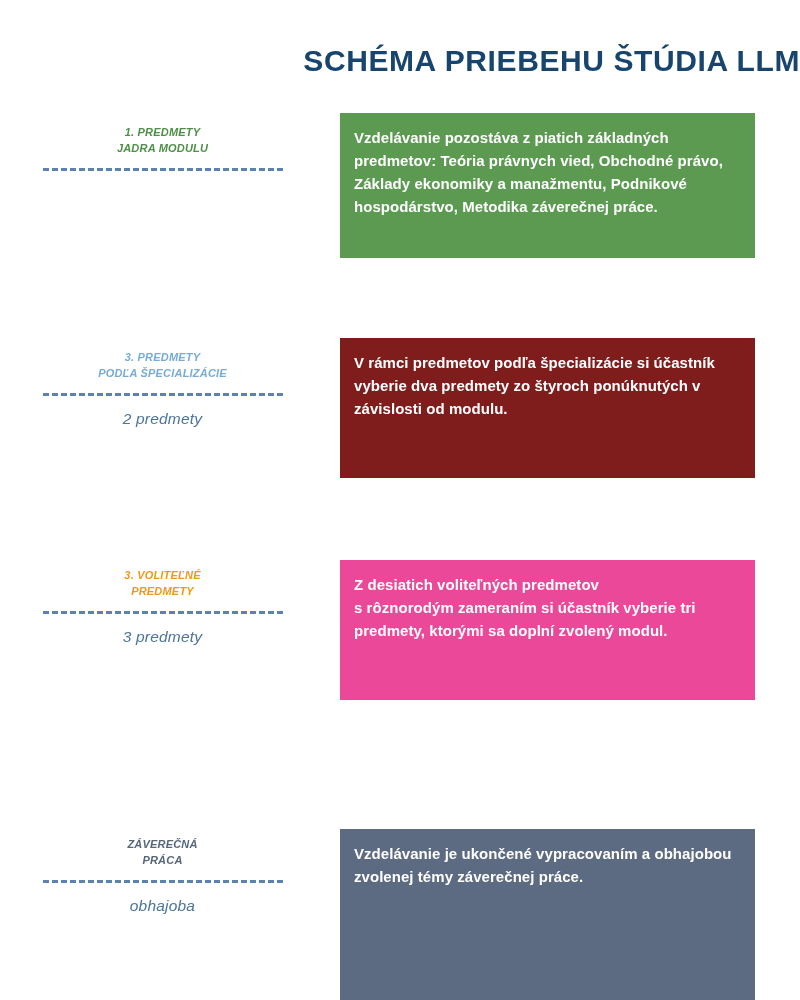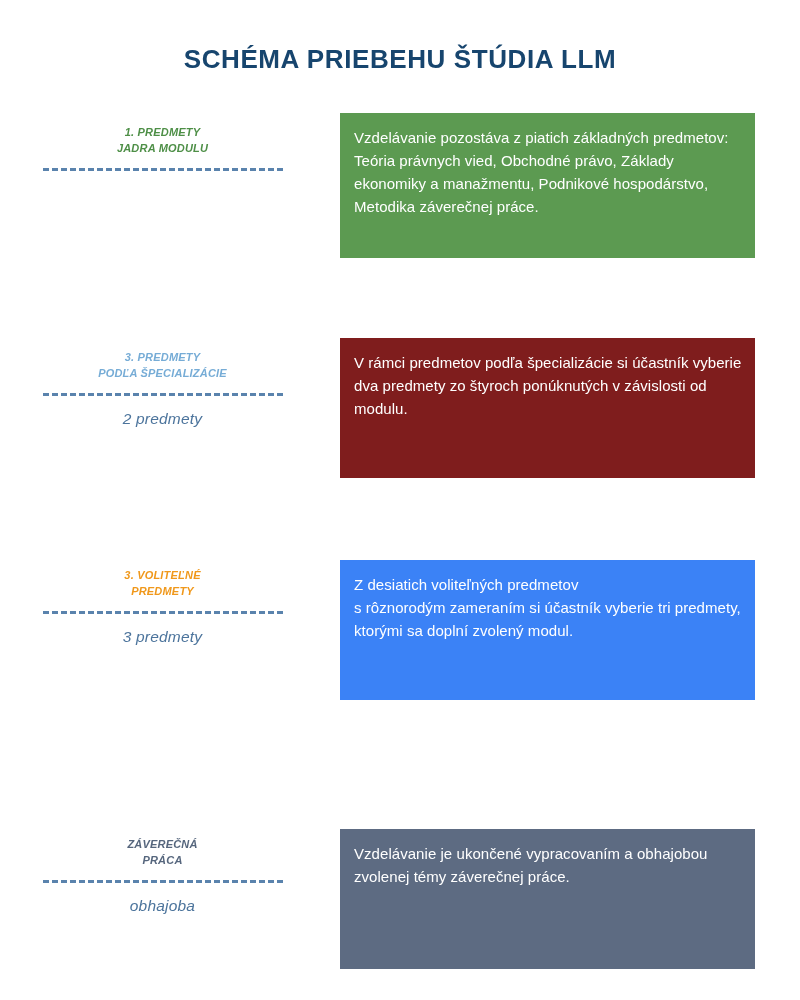--- a/index.html
+++ b/index.html
@@ -16,22 +16,22 @@
   .page {
     position: relative;
     width: 800px;
     height: 1000px;
   }
   .page-title {
     position: absolute;
     left: 0;
     top: 44px;
     width: 800px;
-    text-align: center;
-    font-size: 26px;
+    text-align: right;
+    font-size: 30px;
     font-weight: bold;
     letter-spacing: 0.6px;
     color: #17456E;
   }
   .row {
     position: absolute;
     left: 0;
     width: 800px;
   }
   .label-col {
@@ -62,21 +62,21 @@
     letter-spacing: 0.2px;
   }
   .box {
     position: absolute;
     left: 340px;
     width: 415px;
     box-sizing: border-box;
     padding: 14px 6px 14px 14px;
     color: #ffffff;
     font-size: 15px;
-    font-weight: normal;
+    font-weight: bold;
     line-height: 1.53;
     letter-spacing: 0.05px;
   }
   .box p {
     margin: 0;
     white-space: pre-line;
   }
 
   
   .row-1 { top: 113px; height: 150px; }
@@ -87,27 +87,27 @@
   
   .row-2 { top: 338px; height: 150px; }
   .row-2 .label-col { top: 12px; }
   .row-2 .label-title { color: #76ACD6; }
   .box-blue { top: 0; height: 140px; background: #7f1d1d; }
 
   
   .row-3 { top: 560px; height: 150px; }
   .row-3 .label-col { top: 8px; }
   .row-3 .label-title { color: #F0981B; }
-  .box-orange { top: 0; height: 140px; background: #3b82f6; }
+  .box-orange { top: 0; height: 140px; background: #ec4899; }
 
   
   .row-4 { top: 829px; height: 150px; }
   .row-4 .label-col { top: 8px; }
   .row-4 .label-title { color: #56667D; }
-  .box-slate { top: 0; height: 140px; background: #5D6B82; }
+  .box-slate { top: 0; height: 172px; background: #5D6B82; }
 </style>
 </head>
 <body>
 
 <div class="page">
 
   <div class="page-title">SCHÉMA PRIEBEHU ŠTÚDIA LLM</div>
 
   <div class="row row-1">
     <div class="label-col">

